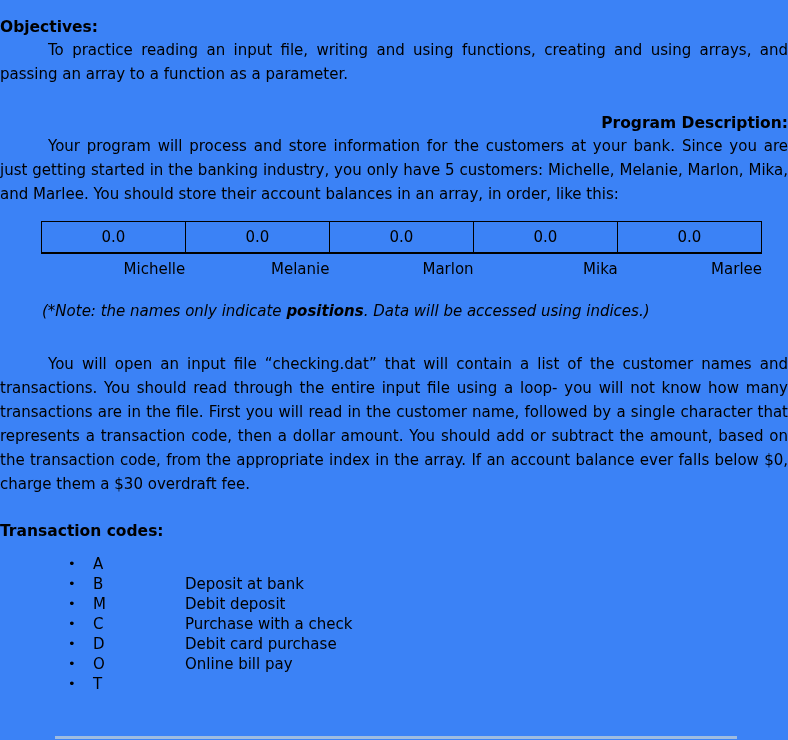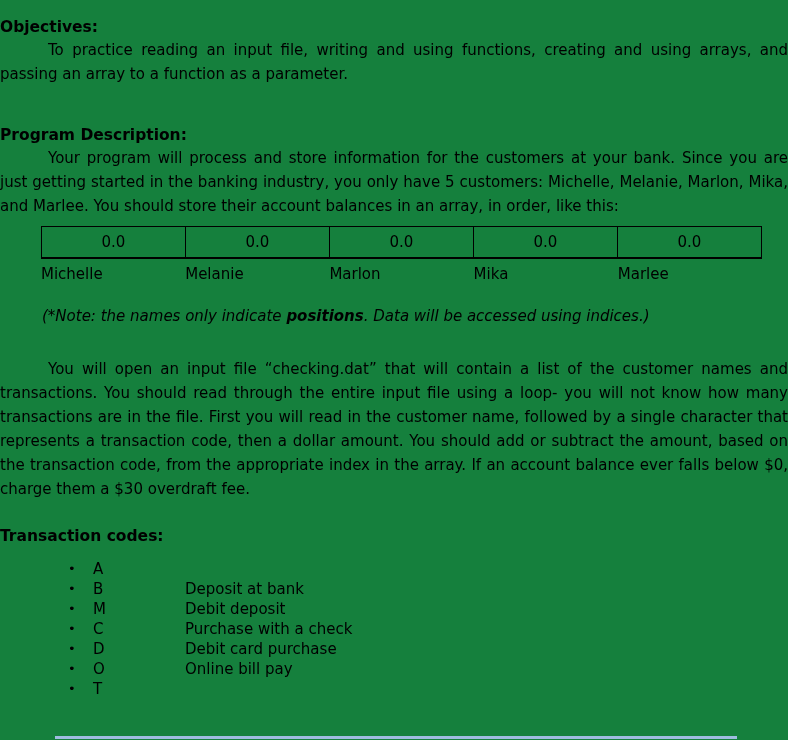--- a/index.html
+++ b/index.html
@@ -5,50 +5,50 @@
   html, body {
     margin: 0;
     padding: 0;
     background: #ffffff;
   }
   .page {
     position: relative;
     width: 788px;
     height: 740px;
     overflow: hidden;
-    background: #15803d;
+    background: #3b82f6;
     color: #000000;
     font-family: "DejaVu Sans", "Liberation Sans", sans-serif;
     font-size: 15px;
   }
   .text-block {
     margin-left: 42px;
     margin-right: 43px;
   }
   .heading {
     font-weight: bold;
     font-size: 15.5px;
     line-height: 22px;
     margin: 0;
   }
   .h-objectives { margin-top: 16px; }
-  .h-progdesc  { margin-top: 38px; }
+  .h-progdesc  { margin-top: 26px; text-align: right; }
   .h-codes     { margin-top: 24px; }
   .para {
     margin: 0;
     line-height: 24px;
     text-align: justify;
     text-indent: 48px;
   }
   .para-file { margin-top: 30px; }
 
   
   .array-table {
     margin-left: 41px;
-    margin-top: 8px;
+    margin-top: 15px;
     width: 721px;
   }
   .cells-row {
     display: flex;
     border: 1px solid #000000;
     border-bottom: 2px solid #000000;
     box-sizing: border-box;
   }
   .cell {
     flex: 1 1 0;
@@ -58,21 +58,21 @@
     justify-content: center;
     border-right: 1px solid #000000;
   }
   .cell:last-child { border-right: none; }
   .labels-row {
     display: flex;
     padding-top: 4px;
   }
   .label-cell {
     flex: 1 1 0;
-    text-align: left;
+    text-align: right;
     line-height: 22px;
   }
 
   .note {
     margin: 20px 43px 0 42px;
     font-style: italic;
     line-height: 22px;
   }
   .note .note-bold { font-weight: bold; }
 

